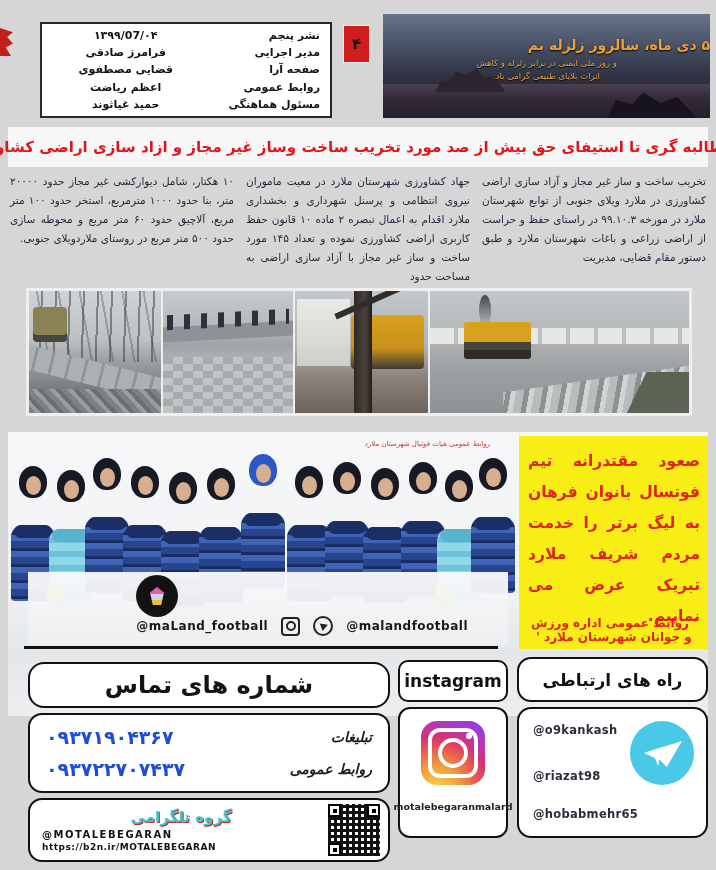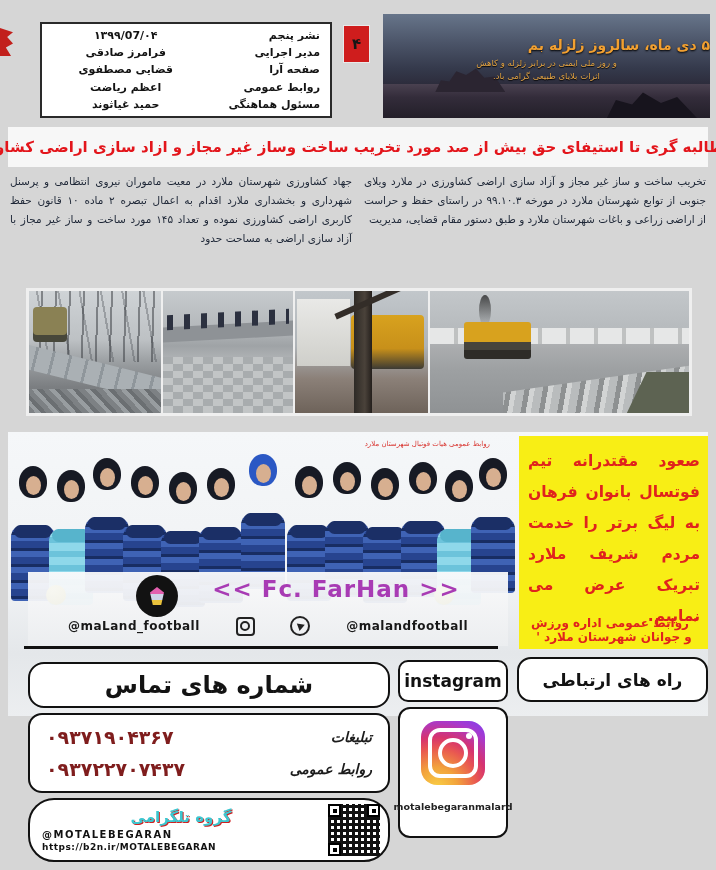--- a/index.html
+++ b/index.html
@@ -101,21 +101,21 @@
     background:radial-gradient(circle at 35% 30%,#f8f06a,#d9c713 70%,#b5a40e);}
   .fc-strip{position:absolute;left:20px;top:140px;width:480px;height:74px;z-index:2;
     background:linear-gradient(180deg,rgba(250,250,251,.95),rgba(236,238,240,.95));}
   .fc-logo{position:absolute;left:108px;top:3px;width:42px;height:42px;border-radius:50%;background:#121212;
     display:flex;align-items:center;justify-content:center;}
   .fc-logo-glyph{width:14px;height:18px;background:linear-gradient(180deg,#e35fae 0 40%,#cfd3e8 40% 70%,#e8c23c 70% 100%);
     clip-path:polygon(50% 0,100% 30%,80% 100%,20% 100%,0 30%);}
   .fc-name{position:absolute;left:158px;top:4px;width:300px;text-align:center;color:#a83bb4;
     font-weight:bold;font-size:23px;letter-spacing:1px;white-space:nowrap;}
   .fc-handles{position:absolute;left:40px;top:44px;width:400px;display:flex;align-items:center;
-    justify-content:space-between;gap:13px;}
+    justify-content:flex-end;gap:13px;}
   .fc-handle{font-size:12px;font-weight:bold;color:#181818;letter-spacing:.5px;}
   .ig-mini{width:15px;height:15px;border:2px solid #222;border-radius:4px;display:flex;
     align-items:center;justify-content:center;}
   .ig-mini-lens{width:6px;height:6px;border:2px solid #222;border-radius:50%;}
   .tg-mini{width:16px;height:16px;border:2px solid #222;border-radius:50%;display:flex;
     align-items:center;justify-content:center;}
   .tg-mini-plane{width:0;height:0;border-left:7px solid #222;border-top:4px solid transparent;
     border-bottom:4px solid transparent;transform:rotate(-20deg);margin-left:2px;}
   .fc-line{position:absolute;left:16px;top:214px;width:474px;height:3px;background:#111;z-index:2;}
   .congrats{position:absolute;left:511px;top:4px;width:190px;height:213px;background:#f8ee15;
@@ -126,22 +126,22 @@
 
   
   .rbox{position:absolute;background:#fff;border:2px solid #111;box-sizing:border-box;}
   .phones-title{left:28px;top:662px;width:362px;height:46px;border-radius:16px;
     display:flex;align-items:center;justify-content:center;direction:rtl;}
   .phones-title span{font-size:24px;font-weight:bold;color:#131313;}
   .phones-box{left:28px;top:713px;width:362px;height:80px;border-radius:14px;padding:6px 16px;
     display:flex;flex-direction:column;justify-content:space-around;direction:rtl;}
   .phone-row{display:flex;align-items:center;justify-content:space-between;}
   .phone-label{font-family:"DejaVu Serif",serif;font-style:italic;font-weight:bold;font-size:14px;color:#1c1c1c;}
-  .phone-number{font-size:19px;font-weight:bold;color:#7f1d1d;letter-spacing:1px;direction:ltr;}
-  .tg-group{left:28px;top:798px;width:362px;height:64px;border-radius:26px;padding:4px 8px 4px 12px;
+  .phone-number{font-size:19px;font-weight:bold;color:#1d4ed8;letter-spacing:1px;direction:ltr;}
+  .tg-group{left:28px;top:798px;width:362px;height:64px;border-radius:14px;padding:4px 8px 4px 12px;
     display:flex;align-items:center;gap:8px;}
   .tg-group-left{flex:1;}
   .tg-group-title{text-align:center;direction:rtl;font-size:15px;font-weight:bold;color:#3cc7d0;
     text-shadow:1px 1px 0 #cf2020;}
   .tg-group-handle{font-size:10px;font-weight:bold;color:#111;letter-spacing:1.5px;margin-top:3px;}
   .tg-group-url{font-size:9px;font-weight:bold;color:#111;letter-spacing:.5px;margin-top:2px;}
   .qr{position:relative;width:52px;height:52px;flex:0 0 auto;
     background:repeating-linear-gradient(0deg,#111 0 3px,transparent 3px 6px),
                repeating-linear-gradient(90deg,#111 0 3px,#fff 3px 6px);}
   .qr-eye{position:absolute;width:13px;height:13px;background:#fff;border:2px solid #000;box-sizing:border-box;
@@ -211,20 +211,21 @@
     </div>
   </div>
 
   <div class="headline">
     <span class="headline-text">از مطالبه گری تا استیفای حق بیش از صد مورد تخریب ساخت وساز غیر مجاز و ازاد سازی اراضی کشاورزی</span>
   </div>
 
   <div class="article">
     <div class="a-col">تخریب ساخت و ساز غیر مجاز و آزاد سازی اراضی کشاورزی در ملارد ویلای جنوبی از توابع شهرستان ملارد در مورخه ۹۹.۱۰.۳ در راستای حفظ و حراست از اراضی زراعی و باغات شهرستان ملارد و طبق دستور مقام قضایی، مدیریت</div>
     <div class="a-col">جهاد کشاورزی شهرستان ملارد در معیت ماموران نیروی انتظامی و پرسنل شهرداری و بخشداری ملارد اقدام به اعمال تبصره ۲ ماده ۱۰ قانون حفظ کاربری اراضی کشاورزی نموده و تعداد ۱۴۵ مورد ساخت و ساز غیر مجاز با آزاد سازی اراضی به مساحت حدود</div>
+    <div class="a-col">۱۰ هکتار، شامل دیوارکشی غیر مجاز حدود ۲۰۰۰۰ متر، بنا حدود ۱۰۰۰ مترمربع، استخر حدود ۱۰۰ متر مربع، آلاچیق حدود ۶۰ متر مربع و محوطه سازی حدود ۵۰۰ متر مربع در روستای ملاردویلای جنوبی.</div>
   </div>
 
   <div class="photo-strip">
     <div class="photo photo-1">
       <div class="p1-trees"></div>
       <div class="p1-digger"></div>
       <div class="p1-wall"></div>
       <div class="p1-rubble"></div>
     </div>
     <div class="photo photo-2">
@@ -354,21 +355,20 @@
         </div>
       <div class="torso">
           <div class="arms"></div>
         </div>
     </div>
 
     <div class="fc-strip">
       <div class="fc-logo">
         <div class="fc-logo-glyph"></div>
       </div>
-      <div class="fc-name">&lt;&lt; Fc. FarHan &gt;&gt;</div>
       <div class="fc-handles">
         <span class="fc-handle">@maLand_football</span>
         <span class="ig-mini">
             <span class="ig-mini-lens"></span>
           </span>
         <span class="tg-mini">
             <span class="tg-mini-plane"></span>
           </span>
         <span class="fc-handle">@malandfootball</span>
       </div>
@@ -421,14 +421,22 @@
   </div>
 
   <div class="rbox insta-box">
     <div class="insta-logo">
       <div class="insta-frame"></div>
       <div class="insta-lens"></div>
       <div class="insta-dot"></div>
     </div>
     <div class="insta-handle">motalebegaranmalard</div>
   </div>
+  <div class="rbox channels-box">
+    <div class="tg-logo">
+      <div class="tg-plane"></div>
+    </div>
+    <div class="ch-handle ch-1">@o9kankash</div>
+    <div class="ch-handle ch-2">@riazat98</div>
+    <div class="ch-handle ch-3">@hobabmehr65</div>
+  </div>
 
 </div>
 
 </body></html>

